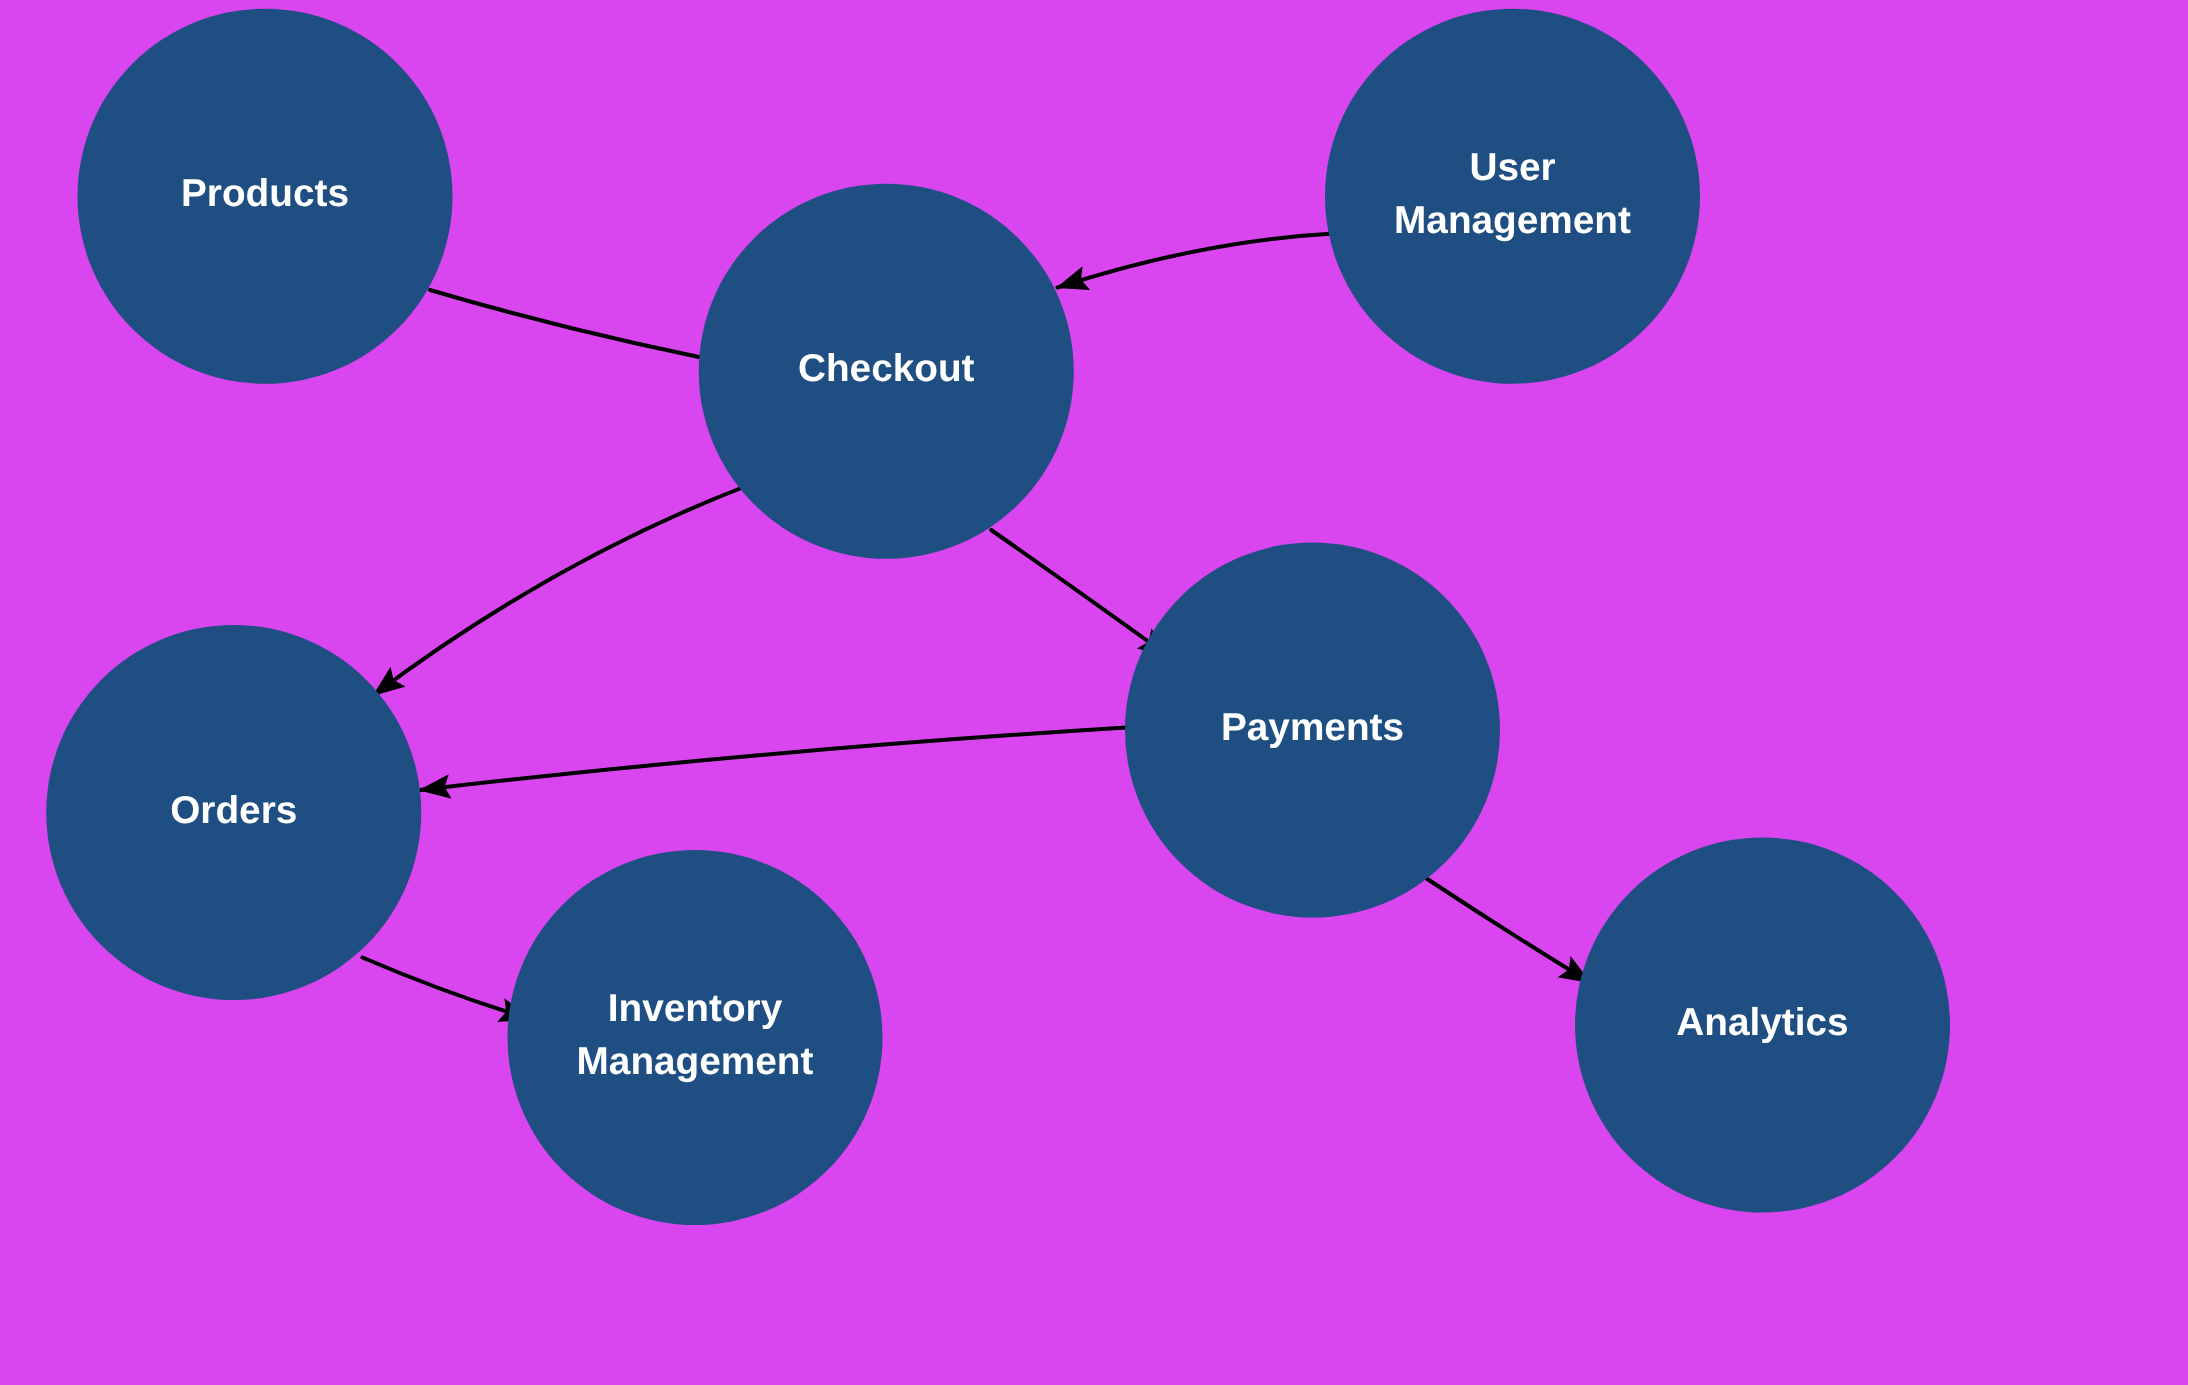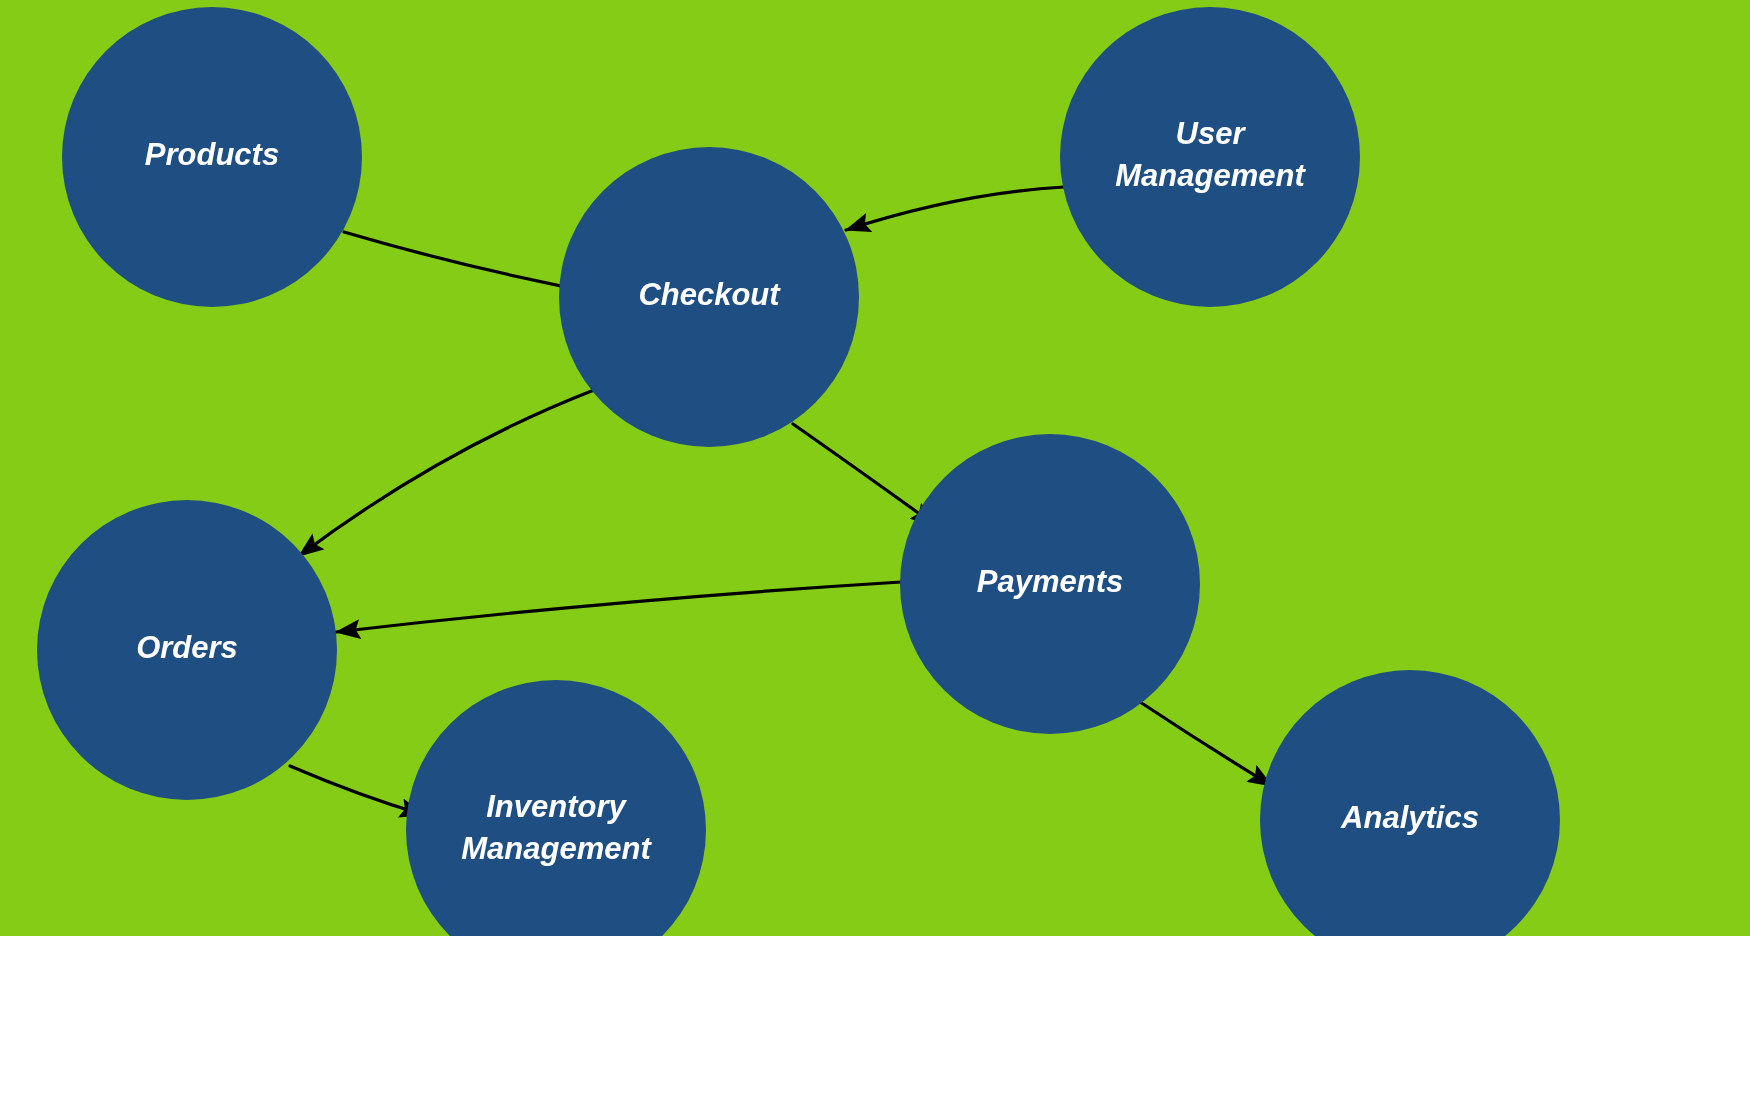--- a/index.html
+++ b/index.html
@@ -6,24 +6,23 @@
     margin: 0;
     padding: 0;
     background: #ffffff;
   }
   body {
     font-family: "Liberation Sans", sans-serif;
   }
   #canvas {
     position: relative;
     width: 1750px;
-    height: 936px;
-    background: #84cc16;
+    height: 1108px;
+    background: #d946ef;
     overflow: hidden;
-    font-style: italic;
   }
   #graph-svg {
     position: absolute;
     left: 0;
     top: 0;
     width: 1750px;
     height: 1108px;
   }
   .node-circle {
     stroke: none;

